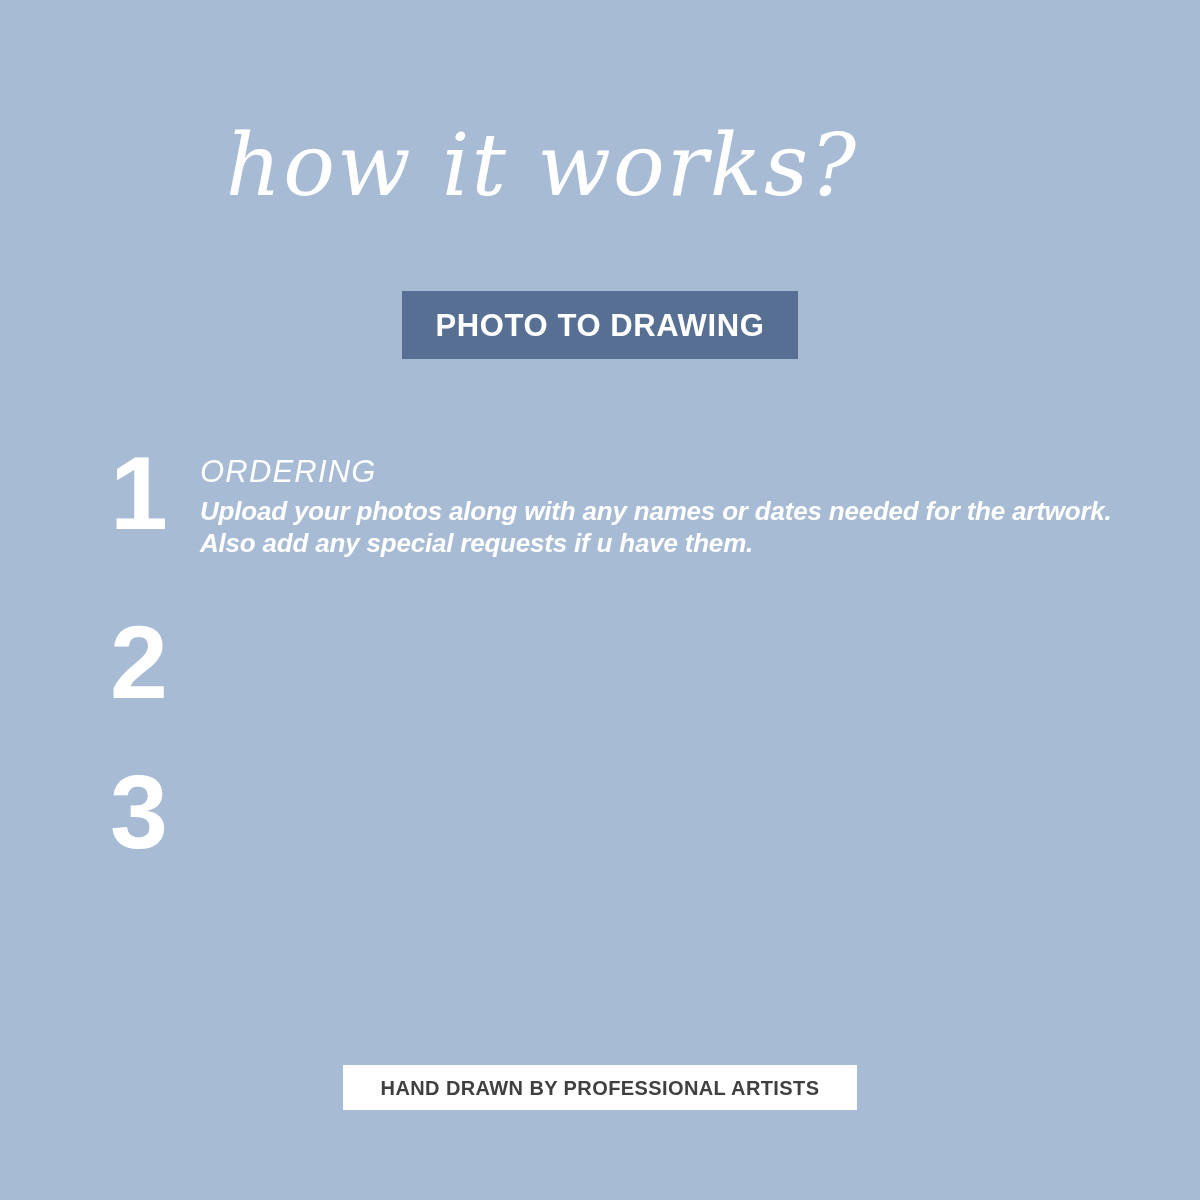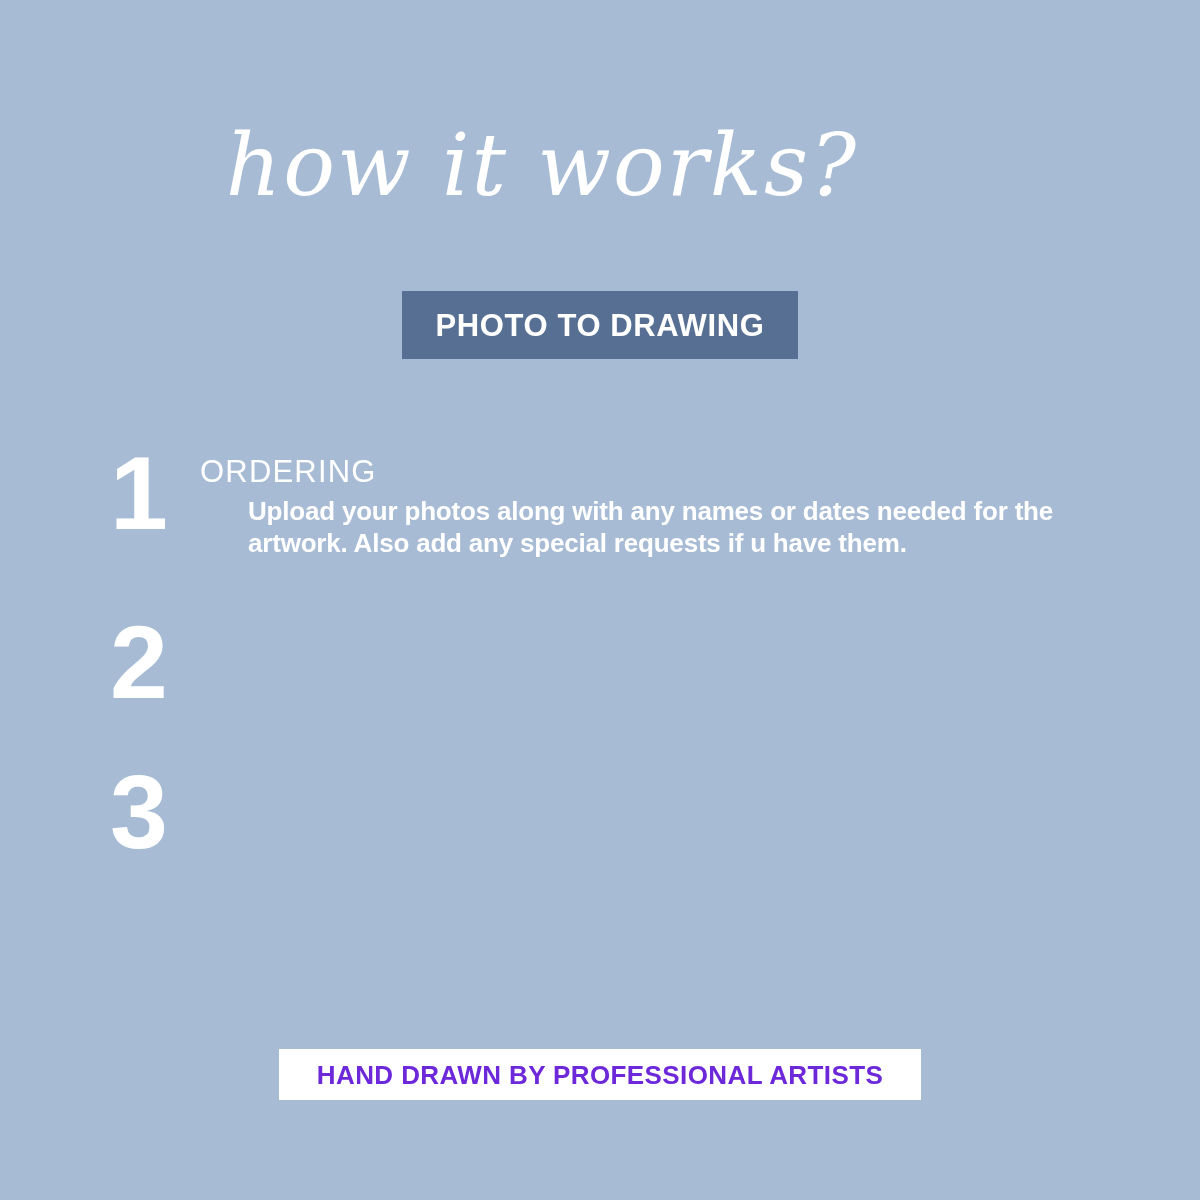--- a/index.html
+++ b/index.html
@@ -78,57 +78,58 @@
     line-height: 0.92;
     width: 90px;
     flex: 0 0 90px;
     text-align: left;
     margin-top: 6px;
   }
   .step-body {
     flex: 1 1 auto;
     padding-top: 16px;
     padding-right: 68px;
+    font-style: italic;
   }
   .step-title {
     color: #ffffff;
     font-size: 31px;
     font-weight: 400;
     letter-spacing: 1.2px;
     margin-bottom: 8px;
     line-height: 1;
   }
   .step-desc {
     color: #ffffff;
     font-size: 26px;
     font-weight: bold;
     line-height: 1.24;
     letter-spacing: -0.2px;
-    margin-left: 48px;
   }
 
   .step:nth-child(2) { margin-bottom: 48px; }
 
   
   .footer-wrap {
     position: absolute;
     top: 1049px;
     left: 0;
     width: 1200px;
     text-align: center;
   }
   .footer-badge {
     display: inline-block;
     background: #ffffff;
-    color: #6d28d9;
-    font-size: 26px;
+    color: #404040;
+    font-size: 20px;
     font-weight: bold;
     letter-spacing: 0.4px;
     padding: 13px 38px 12px 38px;
     line-height: 1;
+    margin-top: 16px;
   }
 </style>
 </head>
 <body>
 
 <div class="page">
 
   <div class="headline">how it works?</div>
 
   <div class="badge-wrap">

